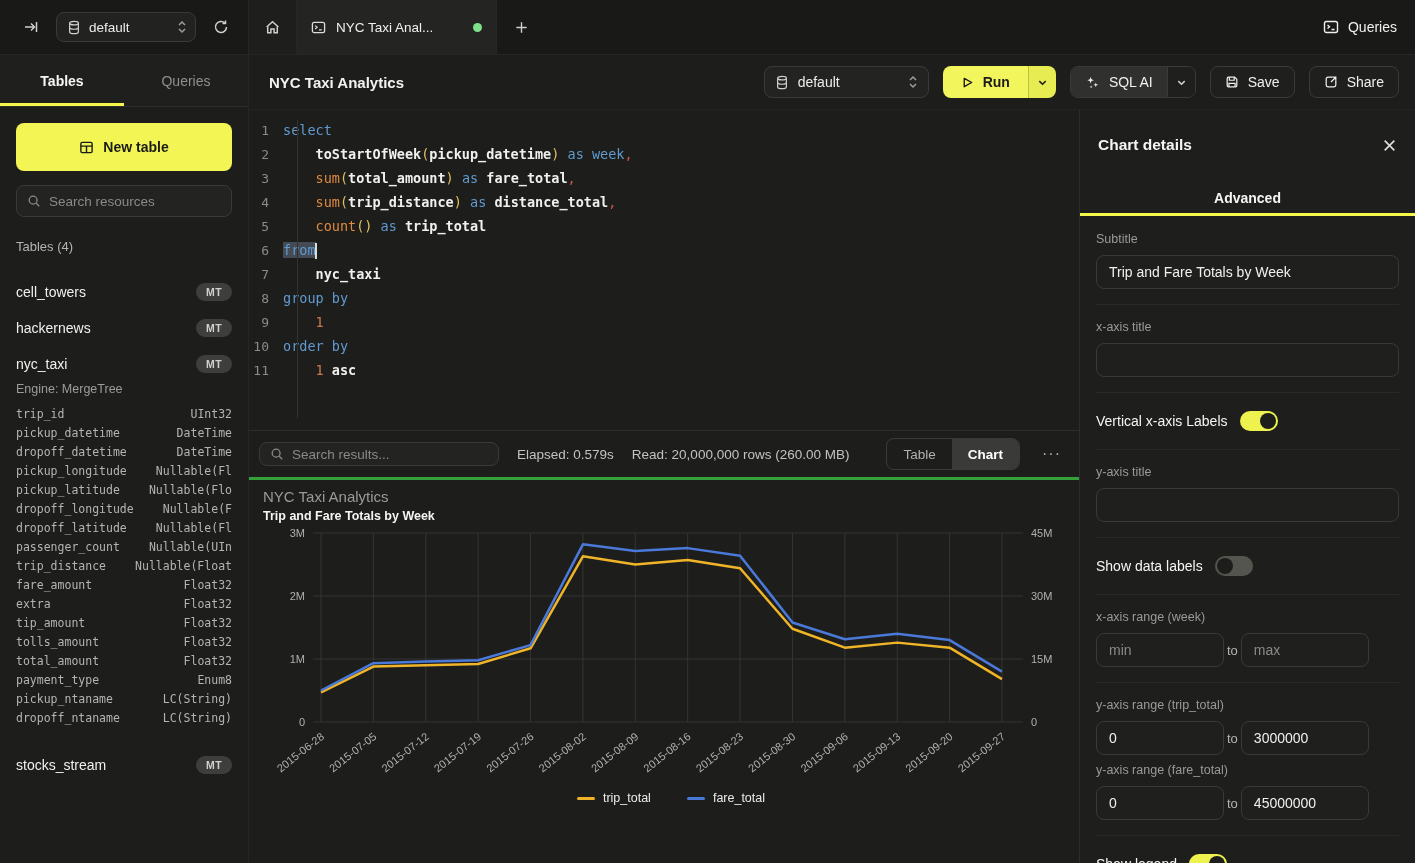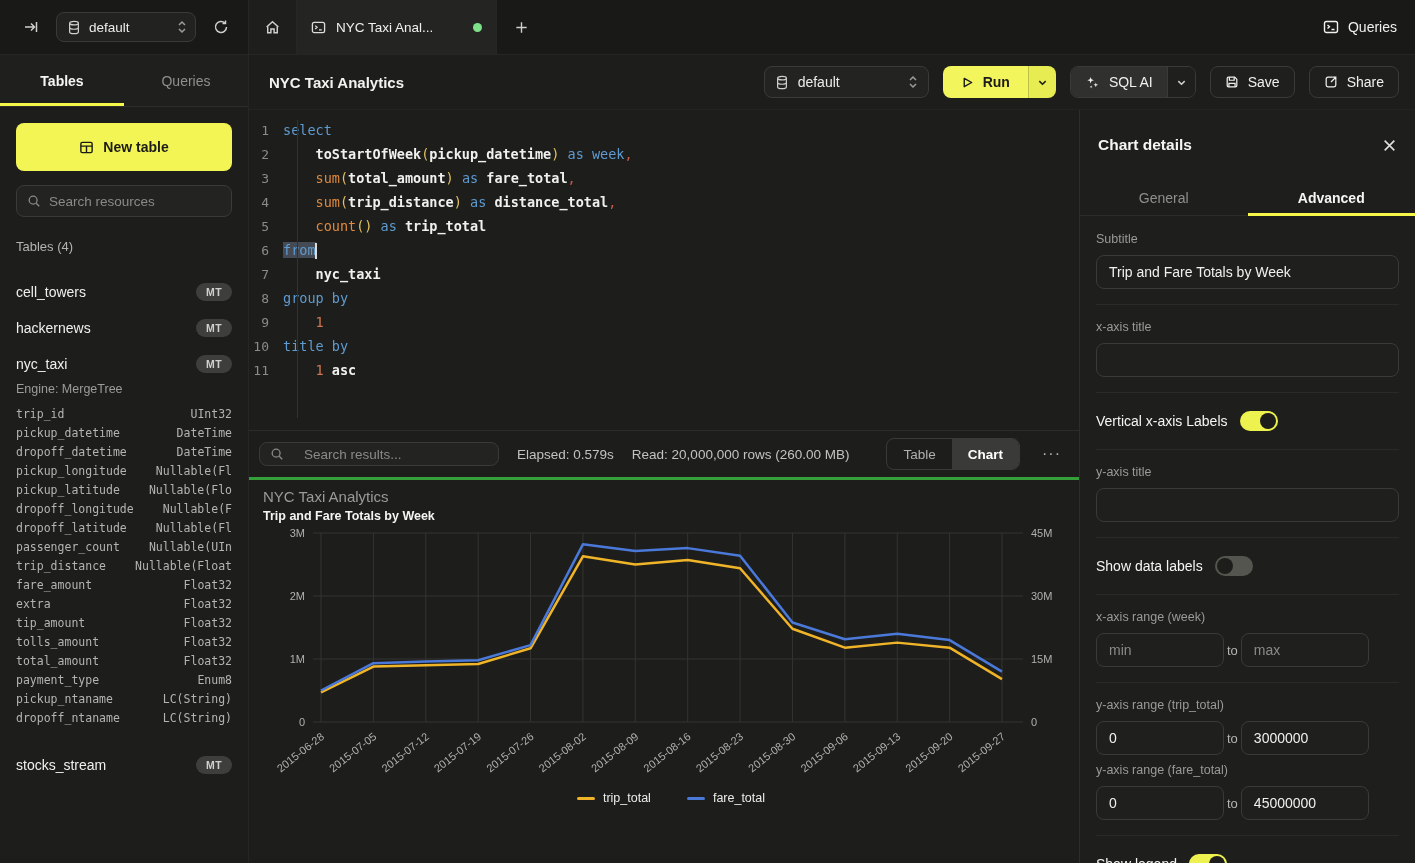--- a/index.html
+++ b/index.html
@@ -74,21 +74,21 @@
   .tok.fn { color:#df8a3e; }
   .tok.par { color:#e2c25f; }
   .tok.idb { color:#f0f0ee; font-weight:700; }
   .tok.comma { color:#cb5a47; }
   .tok.num { color:#d0764c; }
   .tok.sel { background:#454b55; }
   .cursor { display:inline-block; width:2px; height:16px; background:#dcdcda; vertical-align:middle; margin-left:-1px; }
 
   
   .results-bar { height:47px; flex:none; display:flex; align-items:center; gap:18px; padding:0 14px 0 10px; border-top:1px solid #2c2c2a; background:#1d1d1b; }
-  .results-search { width:240px; height:24px; display:flex; align-items:center; gap:20px; background:#232321; border:1px solid #3a3a38; border-radius:8px; padding:0 10px; color:#8a8a88; flex:none; }
+  .results-search { width:240px; height:24px; display:flex; align-items:center; gap:8px; background:#232321; border:1px solid #3a3a38; border-radius:8px; padding:0 10px; color:#8a8a88; flex:none; }
   .results-search input { background:transparent; border:none; outline:none; color:#d8d8d6; font-size:13.5px; width:100%; font-family:"Liberation Sans",sans-serif; }
   .results-search input::placeholder { color:#8a8a88; }
   .stat { font-size:13.5px; color:#c2c2c0; white-space:nowrap; }
   .seg-group { margin-left:auto; display:flex; border:1px solid #3a3a38; border-radius:8px; overflow:hidden; height:32px; }
   .seg { padding:0 16px; display:flex; align-items:center; font-size:13.5px; color:#b0b0ae; cursor:pointer; }
   .seg.active { background:#3a3a38; color:#ffffff; font-weight:600; }
   .more-btn { color:#b0b0ae; font-size:16px; letter-spacing:1px; padding:0 4px; cursor:pointer; }
   .green-bar { height:3px; flex:none; background:#35a03a; }
 
   
@@ -407,21 +407,21 @@
             <div id="editor-lines">
                 <div class="code-line"><span class="ln">1</span><span class="code"><span class="tok kw">select</span></span></div>
                 <div class="code-line"><span class="ln">2</span><span class="code"><span class="tok">    </span><span class="tok idb">toStartOfWeek</span><span class="tok par">(</span><span class="tok idb">pickup_datetime</span><span class="tok par">)</span><span class="tok"> </span><span class="tok kw">as</span><span class="tok"> </span><span class="tok kw">week</span><span class="tok comma">,</span></span></div>
                 <div class="code-line"><span class="ln">3</span><span class="code"><span class="tok">    </span><span class="tok fn">sum</span><span class="tok par">(</span><span class="tok idb">total_amount</span><span class="tok par">)</span><span class="tok"> </span><span class="tok kw">as</span><span class="tok"> </span><span class="tok idb">fare_total</span><span class="tok comma">,</span></span></div>
                 <div class="code-line"><span class="ln">4</span><span class="code"><span class="tok">    </span><span class="tok fn">sum</span><span class="tok par">(</span><span class="tok idb">trip_distance</span><span class="tok par">)</span><span class="tok"> </span><span class="tok kw">as</span><span class="tok"> </span><span class="tok idb">distance_total</span><span class="tok comma">,</span></span></div>
                 <div class="code-line"><span class="ln">5</span><span class="code"><span class="tok">    </span><span class="tok fn">count</span><span class="tok par">()</span><span class="tok"> </span><span class="tok kw">as</span><span class="tok"> </span><span class="tok idb">trip_total</span></span></div>
                 <div class="code-line"><span class="ln">6</span><span class="code"><span class="tok kw sel">from</span><span class="cursor"></span></span></div>
                 <div class="code-line"><span class="ln">7</span><span class="code"><span class="tok">    </span><span class="tok idb">nyc_taxi</span></span></div>
                 <div class="code-line"><span class="ln">8</span><span class="code"><span class="tok kw">group by</span></span></div>
                 <div class="code-line"><span class="ln">9</span><span class="code"><span class="tok">    </span><span class="tok num">1</span></span></div>
-                <div class="code-line"><span class="ln">10</span><span class="code"><span class="tok kw">title by</span></span></div>
+                <div class="code-line"><span class="ln">10</span><span class="code"><span class="tok kw">order by</span></span></div>
                 <div class="code-line"><span class="ln">11</span><span class="code"><span class="tok">    </span><span class="tok num">1</span><span class="tok"> </span><span class="tok idb">asc</span></span></div>
               </div>
           </div>
 
           <div class="results-bar">
             <div class="results-search">
               <span>
                 <svg width="14" height="14" viewBox="0 0 16 16" fill="none" stroke="#8a8a88" stroke-width="1.5">
                     <circle cx="7" cy="7" r="4.5"></circle>
                     <path d="M10.5 10.5L14 14"></path>
@@ -506,21 +506,20 @@
             <span class="details-title">Chart details</span>
             <span class="details-close">
               <span>
                 <svg width="15" height="15" viewBox="0 0 14 14" fill="none" stroke="#e0e0de" stroke-width="1.5">
                     <path d="M2.5 2.5l9 9M11.5 2.5l-9 9"></path>
                   </svg>
               </span>
             </span>
           </div>
           <div class="details-tabs">
-            <div class="d-tab">General</div>
             <div class="d-tab active">Advanced</div>
           </div>
           <div class="details-body" id="details-body"><div class="f-label">Subtitle</div><input class="f-input" value="Trip and Fare Totals by Week" style=""><div class="divider"></div><div class="f-label">x-axis title</div><input class="f-input" style=""><div class="divider"></div><div class="toggle-row">
                 <span class="t-label">Vertical x-axis Labels</span>
                 <div class="toggle on">
                   <div class="knob"></div>
                 </div>
               </div><div class="divider"></div><div class="f-label">y-axis title</div><input class="f-input" style=""><div class="divider"></div><div class="toggle-row">
                 <span class="t-label">Show data labels</span>
                 <div class="toggle off">

